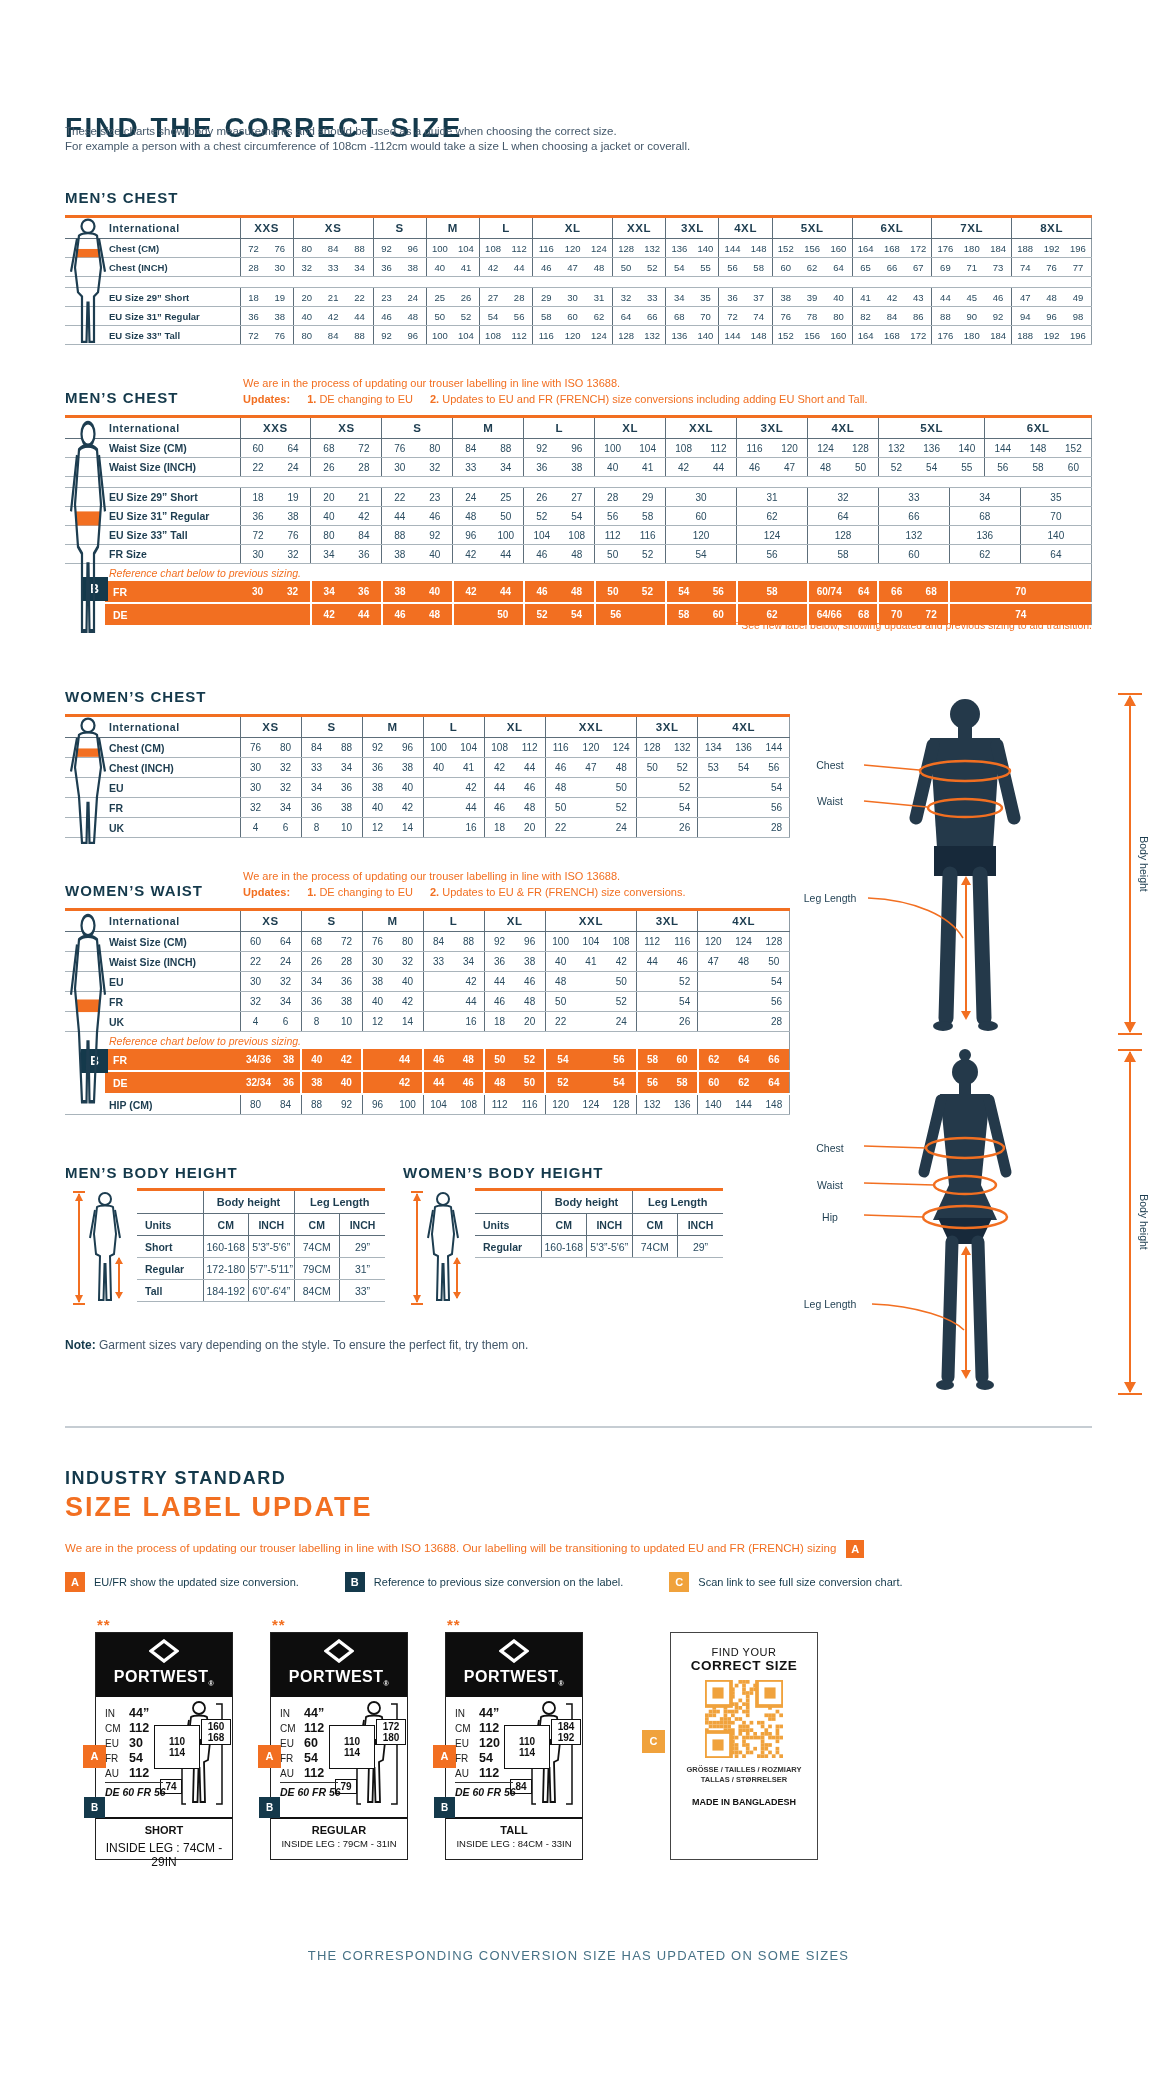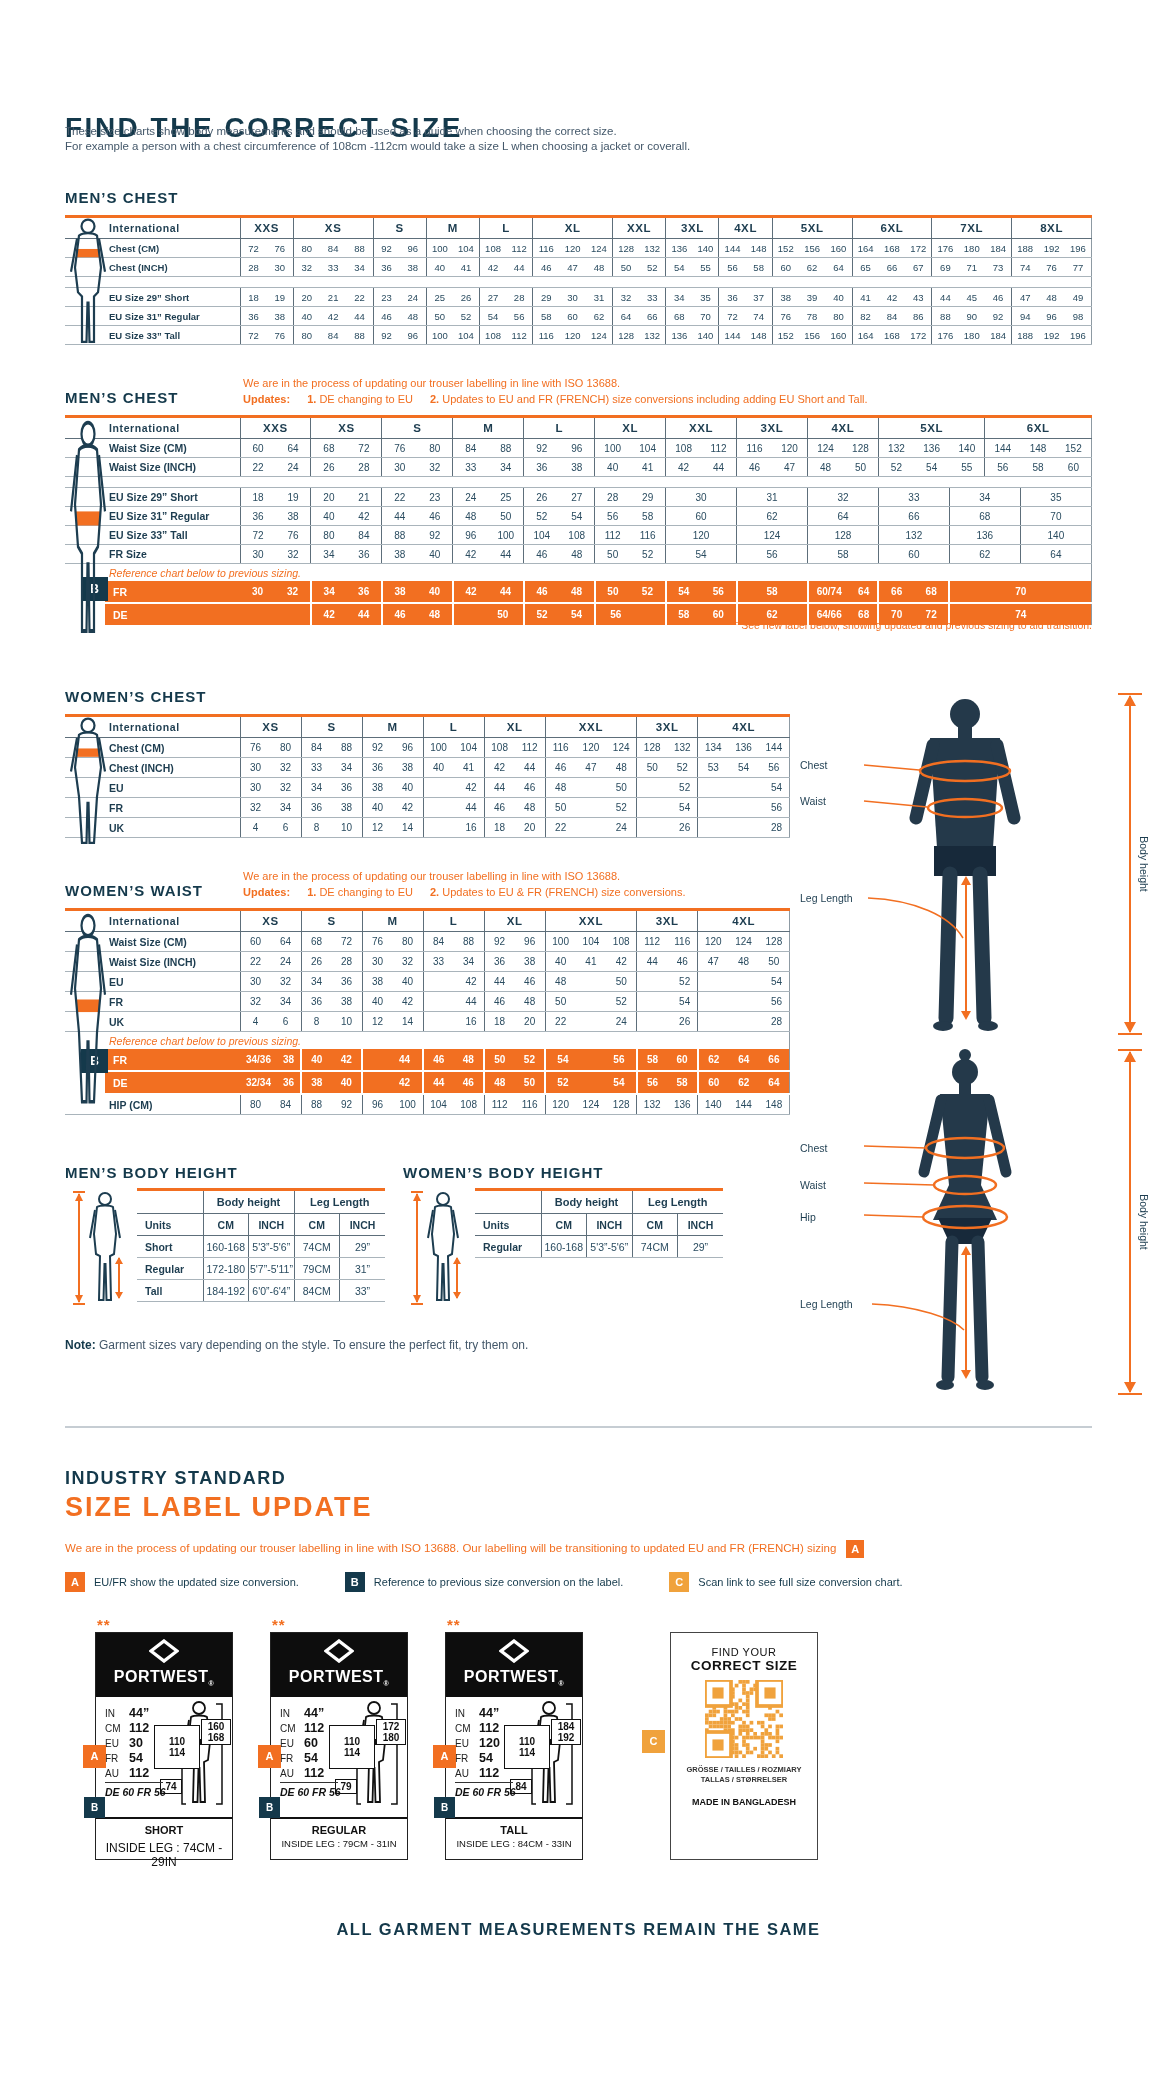--- a/index.html
+++ b/index.html
@@ -41,21 +41,21 @@
   
   .bh-table{border-collapse:collapse;table-layout:fixed;width:248px;border-top:3px solid #f26f21;margin-left:72px;}
   .bh-table th{height:20px;font-size:11px;font-weight:bold;color:#1d3d50;border-bottom:1px solid #5d6e7a;}
   .bh-table td{height:19px;font-size:10.5px;color:#2a4c60;text-align:center;border-bottom:1px solid #a9b4bb;margin-left:36px;}
   .bh-table td.lbl{text-align:left;padding-left:8px;font-weight:bold;color:#1d3d50;}
   .bh-table td.u{font-weight:bold;color:#1d3d50;}
   .bh-table td+td,.bh-table th+th{border-left:1px solid #5d6e7a;}
   .bh-table tr.units td{border-bottom:1px solid #5d6e7a;}
   
   .bigfig{position:absolute;width:352px;}
-  .flabel{position:absolute;left:0;width:60px;text-align:left;font-size:10.5px;color:#1d3d50;}
+  .flabel{position:absolute;left:0;width:60px;text-align:center;font-size:10.5px;color:#1d3d50;}
   .vlabel{position:absolute;right:2px;top:50%;transform:translateY(-50%);writing-mode:vertical-rl;font-size:10.5px;color:#1d3d50;}
   
   .ind-h1{position:absolute;left:65px;top:1468px;font-size:18px;font-weight:bold;color:#14394b;letter-spacing:1.5px;}
   .ind-h2{position:absolute;left:65px;top:1492px;font-size:27px;font-weight:bold;color:#f26f21;letter-spacing:2px;}
   .ind-p{position:absolute;left:65px;top:1540px;font-size:11.5px;color:#f26f21;}
   .inline-badge{display:inline-block;width:18px;height:18px;background:#f26f21;color:#fff;font-weight:bold;font-size:11px;
                 text-align:center;line-height:18px;margin-left:10px;vertical-align:middle;}
   .legend{position:absolute;left:65px;top:1572px;display:flex;gap:46px;align-items:center;}
   .lg-item{display:flex;align-items:center;gap:9px;font-size:11px;color:#14394b;}
   .lg-badge{width:20px;height:20px;color:#fff;font-weight:bold;font-size:11px;text-align:center;line-height:20px;flex:0 0 auto;}
@@ -1625,15 +1625,15 @@
         </div>
         <div class="cfoot" style="position:absolute;left:0;right:0;bottom:0;height:40px;border-top:2px solid #111;text-align:center;">
           <div class="fit" style="font-weight:bold;font-size:11px;margin-top:5px;color:#111;">TALL</div>
           <div class="ileg" style="font-size:9.5px;margin-top:2px;color:#111;">INSIDE LEG : 84CM - 33IN</div>
         </div>
         <div class="abadge">A</div>
         <div class="bbadge2">B</div>
       </div>
     </div>
 
-  <div class="foot1">ALL GARMENT MEASUREMENTS REMAIN THE SAME</div>
+  <div class="foot2">THE CORRESPONDING CONVERSION SIZE HAS UPDATED ON SOME SIZES</div>
 
 </div>
 
 </body></html>

